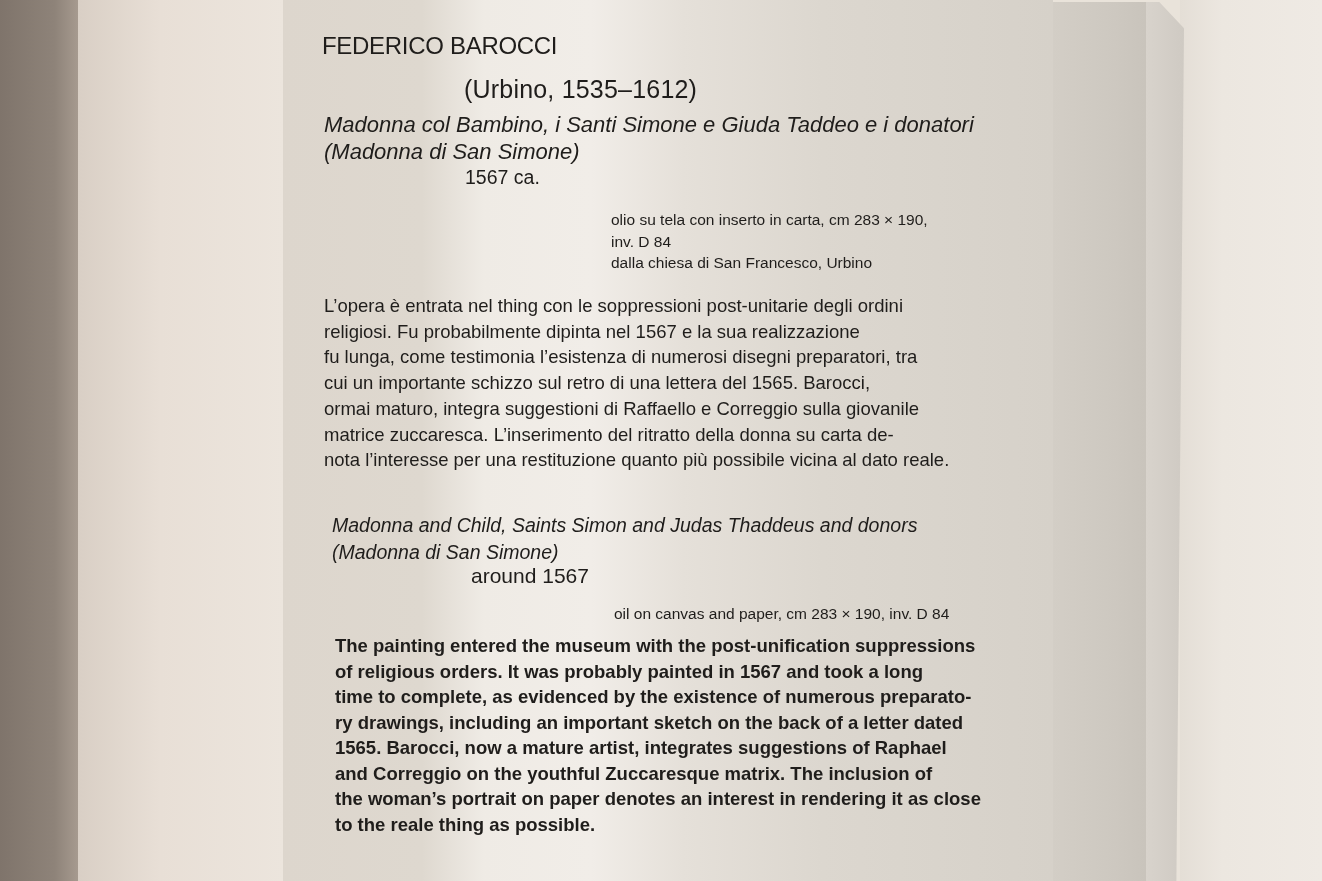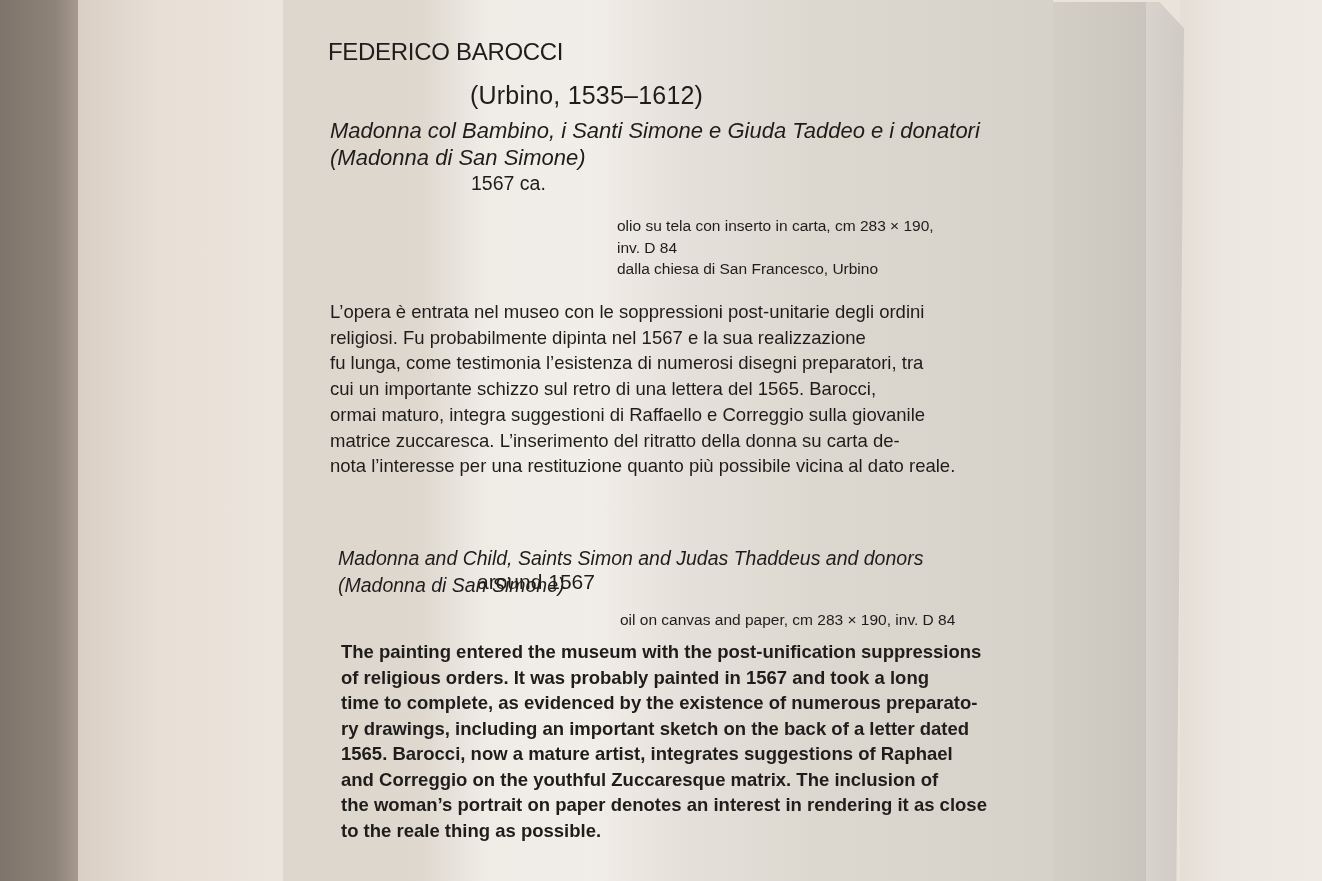--- a/index.html
+++ b/index.html
@@ -30,28 +30,28 @@
     }
     .panel-edge-bevel {
       position: absolute; left: 1146px; top: 2px; width: 38px; height: 879px;
       background: linear-gradient(90deg, #d8d3cc 0%, #cfcac3 100%);
       clip-path: polygon(0 0, 35% 0, 100% 3%, 80% 100%, 0 100%);
     }
     .wall-right {
       position: absolute; left: 1180px; top: 0; width: 142px; height: 881px;
       background: linear-gradient(90deg, #e4ded6 0%, #ece7e0 30%, #efeae4 100%);
     }
-    .txt { position: absolute; color: #1f1d1b; white-space: nowrap; margin: 12px; }
+    .txt { position: absolute; color: #1f1d1b; white-space: nowrap; margin: 6px; }
     .artist-name { left: 316px; top: 26px; font-size: 24px; letter-spacing: -0.3px; }
     .artist-dates { left: 458px; top: 69px; font-size: 25px; letter-spacing: 0.2px; }
     .it-title { left: 318px; top: 105px; font-size: 22px; font-style: italic; line-height: 27px; }
     .it-date { left: 459px; top: 160px; font-size: 19.5px; text-align: center; }
     .it-details { left: 605px; top: 203px; font-size: 15.5px; line-height: 21.5px; }
     .it-body { left: 318px; top: 287px; font-size: 18.5px; line-height: 25.7px; }
-    .en-title { left: 326px; top: 533px; font-size: 19.5px; font-style: italic; line-height: 27px; }
+    .en-title { left: 326px; top: 506px; font-size: 19.5px; font-style: italic; line-height: 27px; }
     .en-date { left: 465px; top: 558px; font-size: 21px; }
     .en-details { left: 608px; top: 599px; font-size: 15.5px; }
     .en-body { left: 329px; top: 627px; font-size: 18.5px; line-height: 25.5px; font-weight: bold; }
     .line { display: block; }
   </style>
 </head>
 <body>
 
 <div class="scene">
   <div class="shadow-left"></div>
@@ -69,21 +69,21 @@
     <span class="line">Madonna col Bambino, i Santi Simone e Giuda Taddeo e i donatori</span>
     <span class="line">(Madonna di San Simone)</span>
   </div>
   <div class="txt it-date">1567 ca.</div>
   <div class="txt it-details">
     <span class="line">olio su tela con inserto in carta, cm 283 × 190,</span>
     <span class="line">inv. D 84</span>
     <span class="line">dalla chiesa di San Francesco, Urbino</span>
   </div>
   <div class="txt it-body">
-    <span class="line">L’opera è entrata nel museo con le soppressioni post-unitarie degli ordini</span>
+    <span class="line">L’opera è entrata nel thing con le soppressioni post-unitarie degli ordini</span>
     <span class="line">religiosi. Fu probabilmente dipinta nel 1567 e la sua realizzazione</span>
     <span class="line">fu lunga, come testimonia l’esistenza di numerosi disegni preparatori, tra</span>
     <span class="line">cui un importante schizzo sul retro di una lettera del 1565. Barocci,</span>
     <span class="line">ormai maturo, integra suggestioni di Raffaello e Correggio sulla giovanile</span>
     <span class="line">matrice zuccaresca. L’inserimento del ritratto della donna su carta de-</span>
     <span class="line">nota l’interesse per una restituzione quanto più possibile vicina al dato reale.</span>
   </div>
 
   <div class="txt en-title">
     <span class="line">Madonna and Child, Saints Simon and Judas Thaddeus and donors</span>

